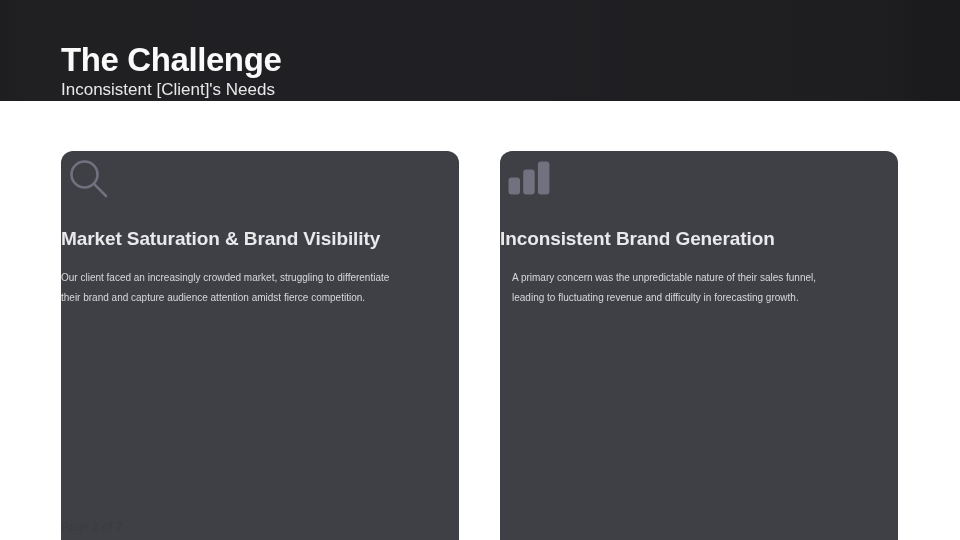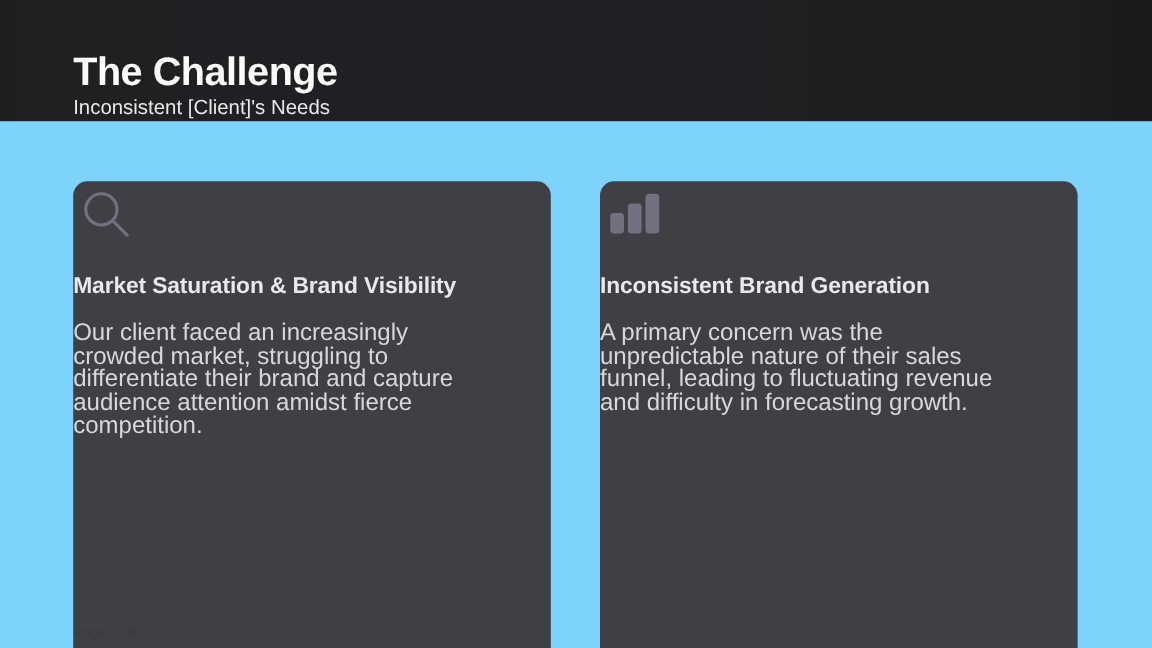--- a/index.html
+++ b/index.html
@@ -12,21 +12,21 @@
     overflow: hidden;
     background: #18181b;
     font-family: "Liberation Sans", sans-serif;
     -webkit-font-smoothing: antialiased;
   }
 
   #slide {
     position: relative;
     width: 960px;
     height: 540px;
-    background: #7dd3fc;
+    background: #ffffff;
   }
 
   
   #header-band {
     position: absolute;
     left: 0;
     top: 0;
     width: 960px;
     height: 101px;
     background: linear-gradient(90deg,
@@ -91,27 +91,27 @@
   .card-title {
     margin: 24px 0 0 0;
     font-size: 19px;
     line-height: 26px;
     font-weight: 700;
     letter-spacing: -0.1px;
     color: #e9e9ec;
   }
   .card-body {
     margin: 16px 0 0 0;
-    font-size: 20px;
+    font-size: 10px;
     line-height: 19.5px;
     font-weight: 400;
     color: #d7d7dc;
     max-width: 345px;
   }
-  .card-body.tight { max-width: 330px; }
+  .card-body.tight { max-width: 330px; margin-left: 12px; }
 
   
   #footer {
     position: absolute;
     left: 61px;
     top: 498px;
     font-size: 12px;
     line-height: 18px;
     font-weight: 400;
     color: #3b3b41;

